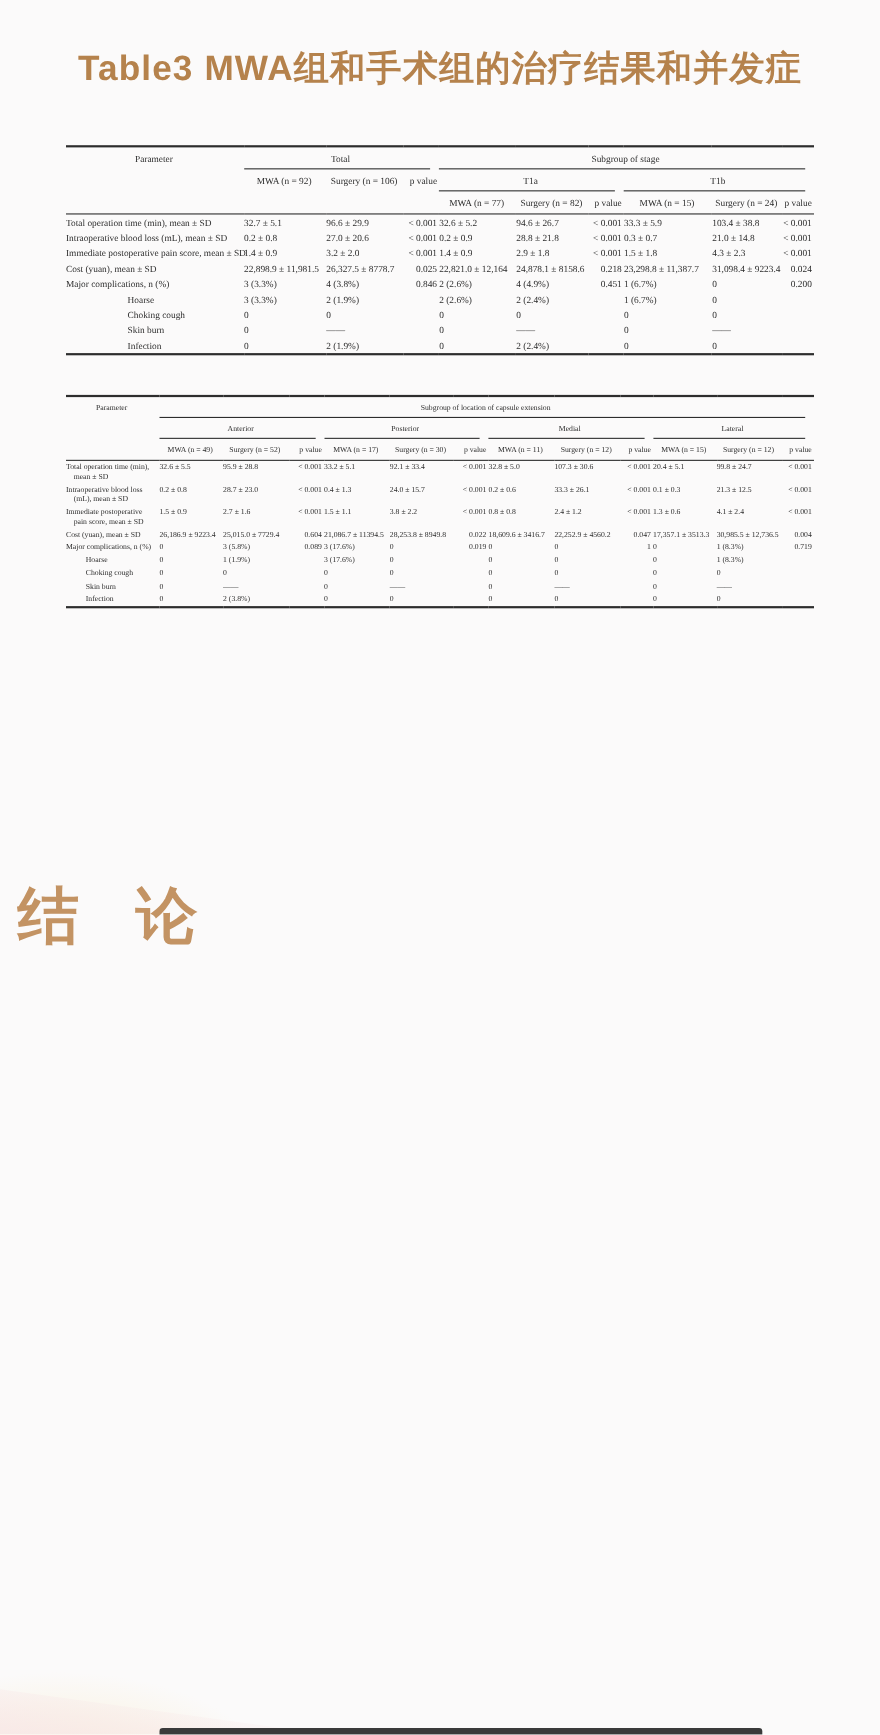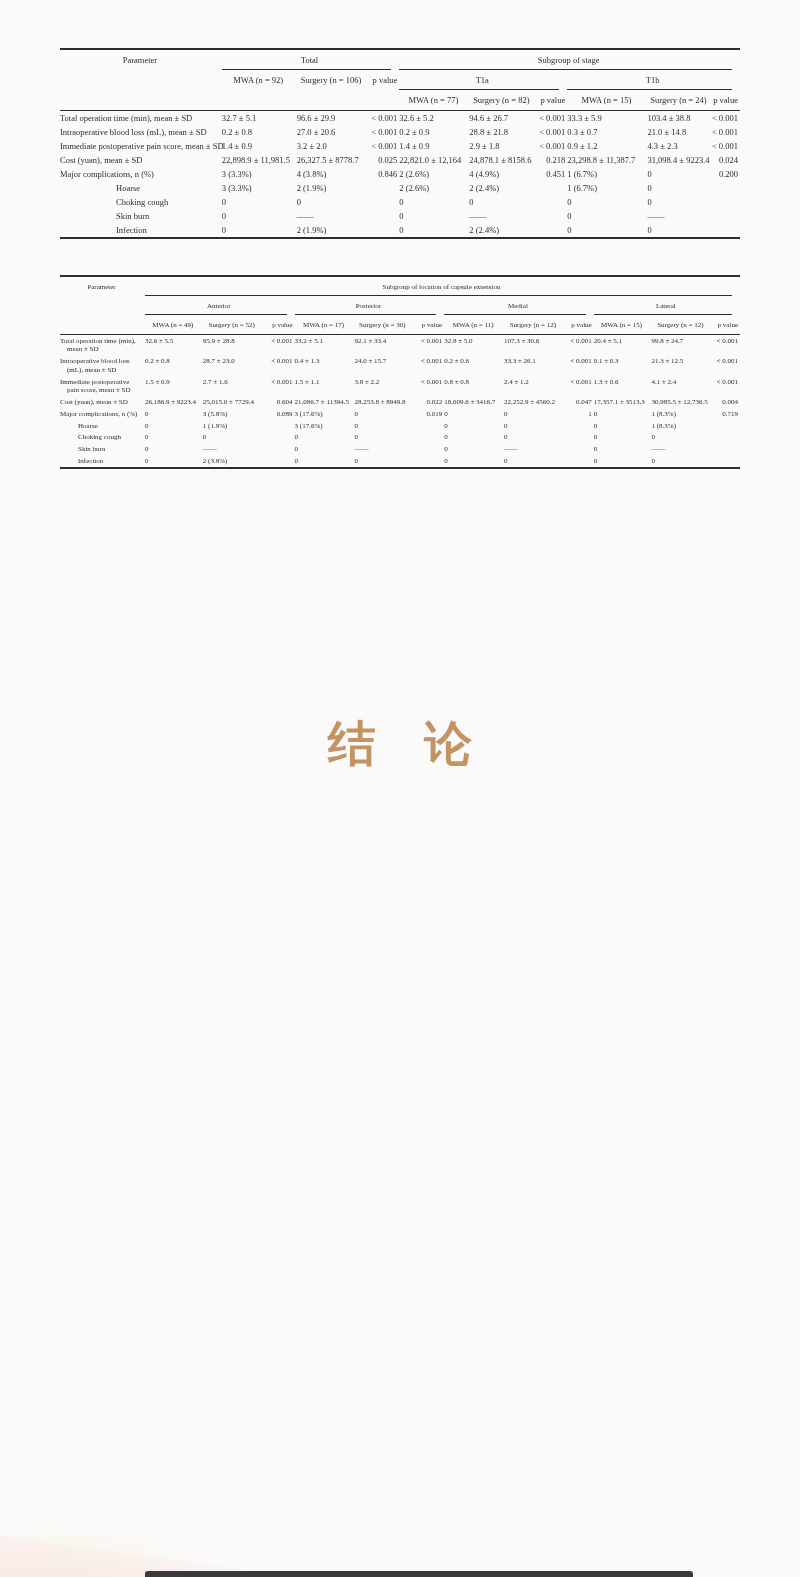--- a/index.html
+++ b/index.html
@@ -32,38 +32,39 @@
   .tbl td { vertical-align:top; white-space:nowrap; overflow:visible; }
   #t3-wrap td { padding:2px 2px 2px 0; }
   #t4-wrap td { padding:1.5px 2px 1.5px 0; line-height:1.25; }
   .tbl th, .tbl td { white-space:nowrap; }
   #t4-wrap td.lbl { white-space:normal; padding-left:7px; text-indent:-7px; }
   #t3-wrap td.lbl { padding-left:0; }
   #t3-wrap td.lbl.ind { padding-left:56px; }
   #t4-wrap td.lbl.ind { padding-left:18px; text-indent:0; }
   .tbl .pcol { text-align:right; }
 
-  .conc-head { margin-top:243px; text-align:center; font-family:"DejaVu Serif","Liberation Serif",serif;
-               font-size:48px; font-weight:bold; letter-spacing:16px; text-indent:16px;
+  .conc-head { margin-top:243px; font-family:"DejaVu Serif","Liberation Serif",serif;
+               font-size:56px; font-weight:bold; letter-spacing:16px; text-indent:16px;
                color:var(--heading_gold,#c39363); }
   .conc-text { width:690px; margin:48px auto 0; font-size:33px; line-height:1.9;
                text-align:justify; color:var(--paragraph_text,#bf8b59); font-weight:400; }
 
   .blob-cream { position:absolute; left:-30px; bottom:-42px; width:280px; height:100px;
                 background:radial-gradient(ellipse at 30% 100%, rgba(246,224,168,0.5), rgba(246,224,168,0) 70%); }
   .blob-pink { position:absolute; left:0; bottom:0; width:300px; height:55px;
                background:linear-gradient(to top right, rgba(248,232,232,0.9), rgba(248,232,232,0) 65%);
                clip-path:polygon(0 100%, 0 25%, 100% 100%); }
   .bottom-bar { position:absolute; left:145px; bottom:0; width:548px; height:6px;
                 border-radius:3px 3px 0 0; background:var(--bottom_bar,#3a3a3a); }
 </style>
 </head>
 <body>
 
 <div class="page">
+  <h2 class="sec-title" id="t3-title">Table3 MWA组和手术组的治疗结果和并发症</h2>
   <div class="tbl" id="t3-wrap">
       <table>
         <colgroup>
           <col style="width: 23.8%;">
           <col style="width: 11%;">
           <col style="width: 10.4%;">
           <col style="width: 4.7%;">
           <col style="width: 10.3%;">
           <col style="width: 9.7%;">
           <col style="width: 4.7%;">
@@ -119,21 +120,21 @@
             <td class="pcol">&lt; 0.001</td>
           </tr>
           <tr>
             <td class="lbl">Immediate postoperative pain score, mean ± SD</td>
             <td>1.4 ± 0.9</td>
             <td>3.2 ± 2.0</td>
             <td class="pcol">&lt; 0.001</td>
             <td>1.4 ± 0.9</td>
             <td>2.9 ± 1.8</td>
             <td class="pcol">&lt; 0.001</td>
-            <td>0.9 ± 1.2</td>
+            <td>1.5 ± 1.8</td>
             <td>4.3 ± 2.3</td>
             <td class="pcol">&lt; 0.001</td>
           </tr>
           <tr>
             <td class="lbl">Cost (yuan), mean ± SD</td>
             <td>22,898.9 ± 11,981.5</td>
             <td>26,327.5 ± 8778.7</td>
             <td class="pcol">0.025</td>
             <td>22,821.0 ± 12,164</td>
             <td>24,878.1 ± 8158.6</td>

